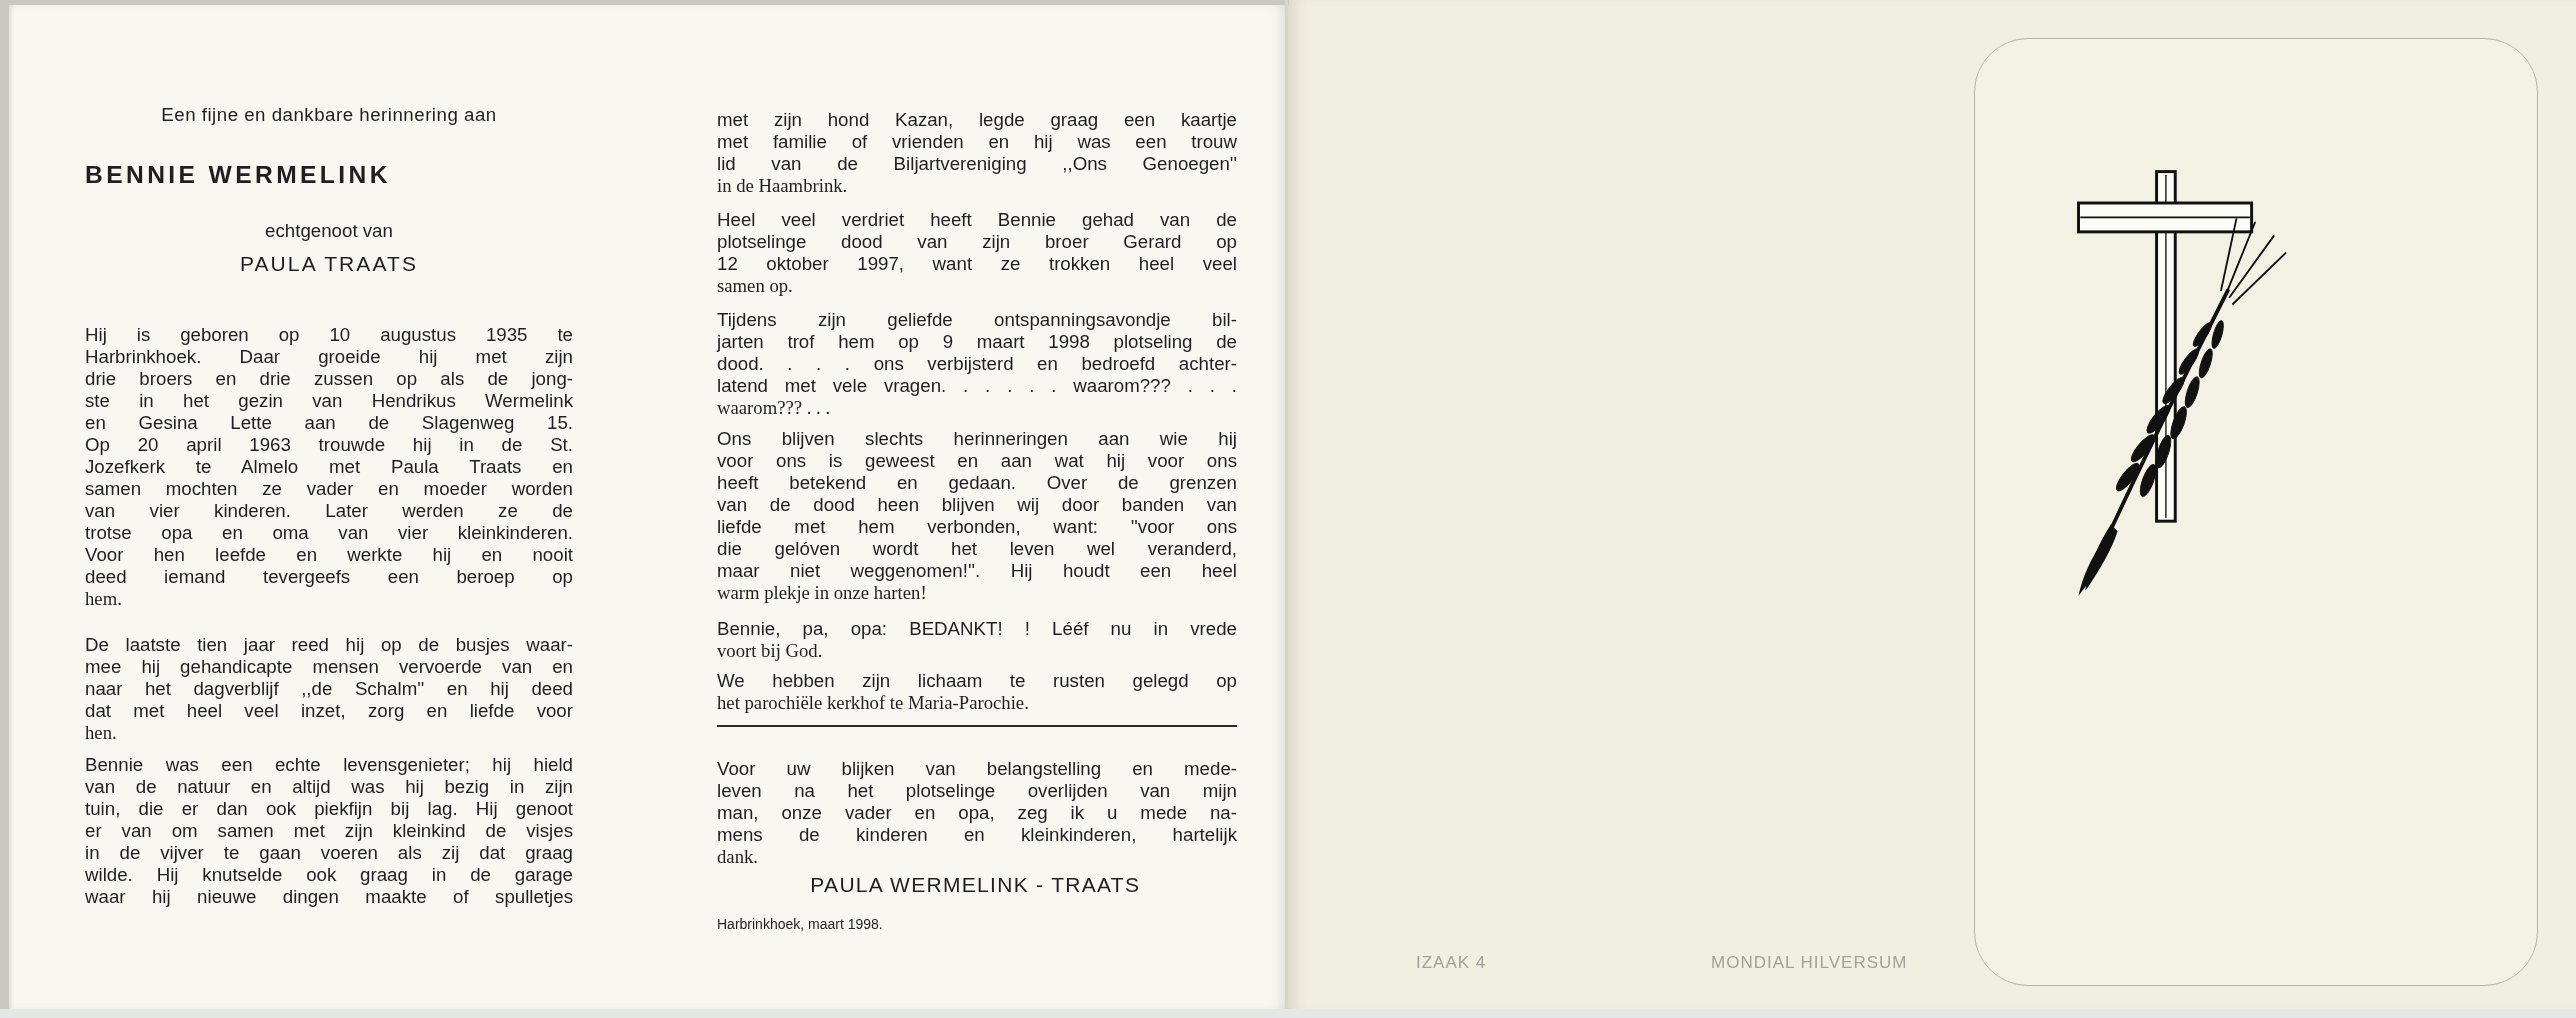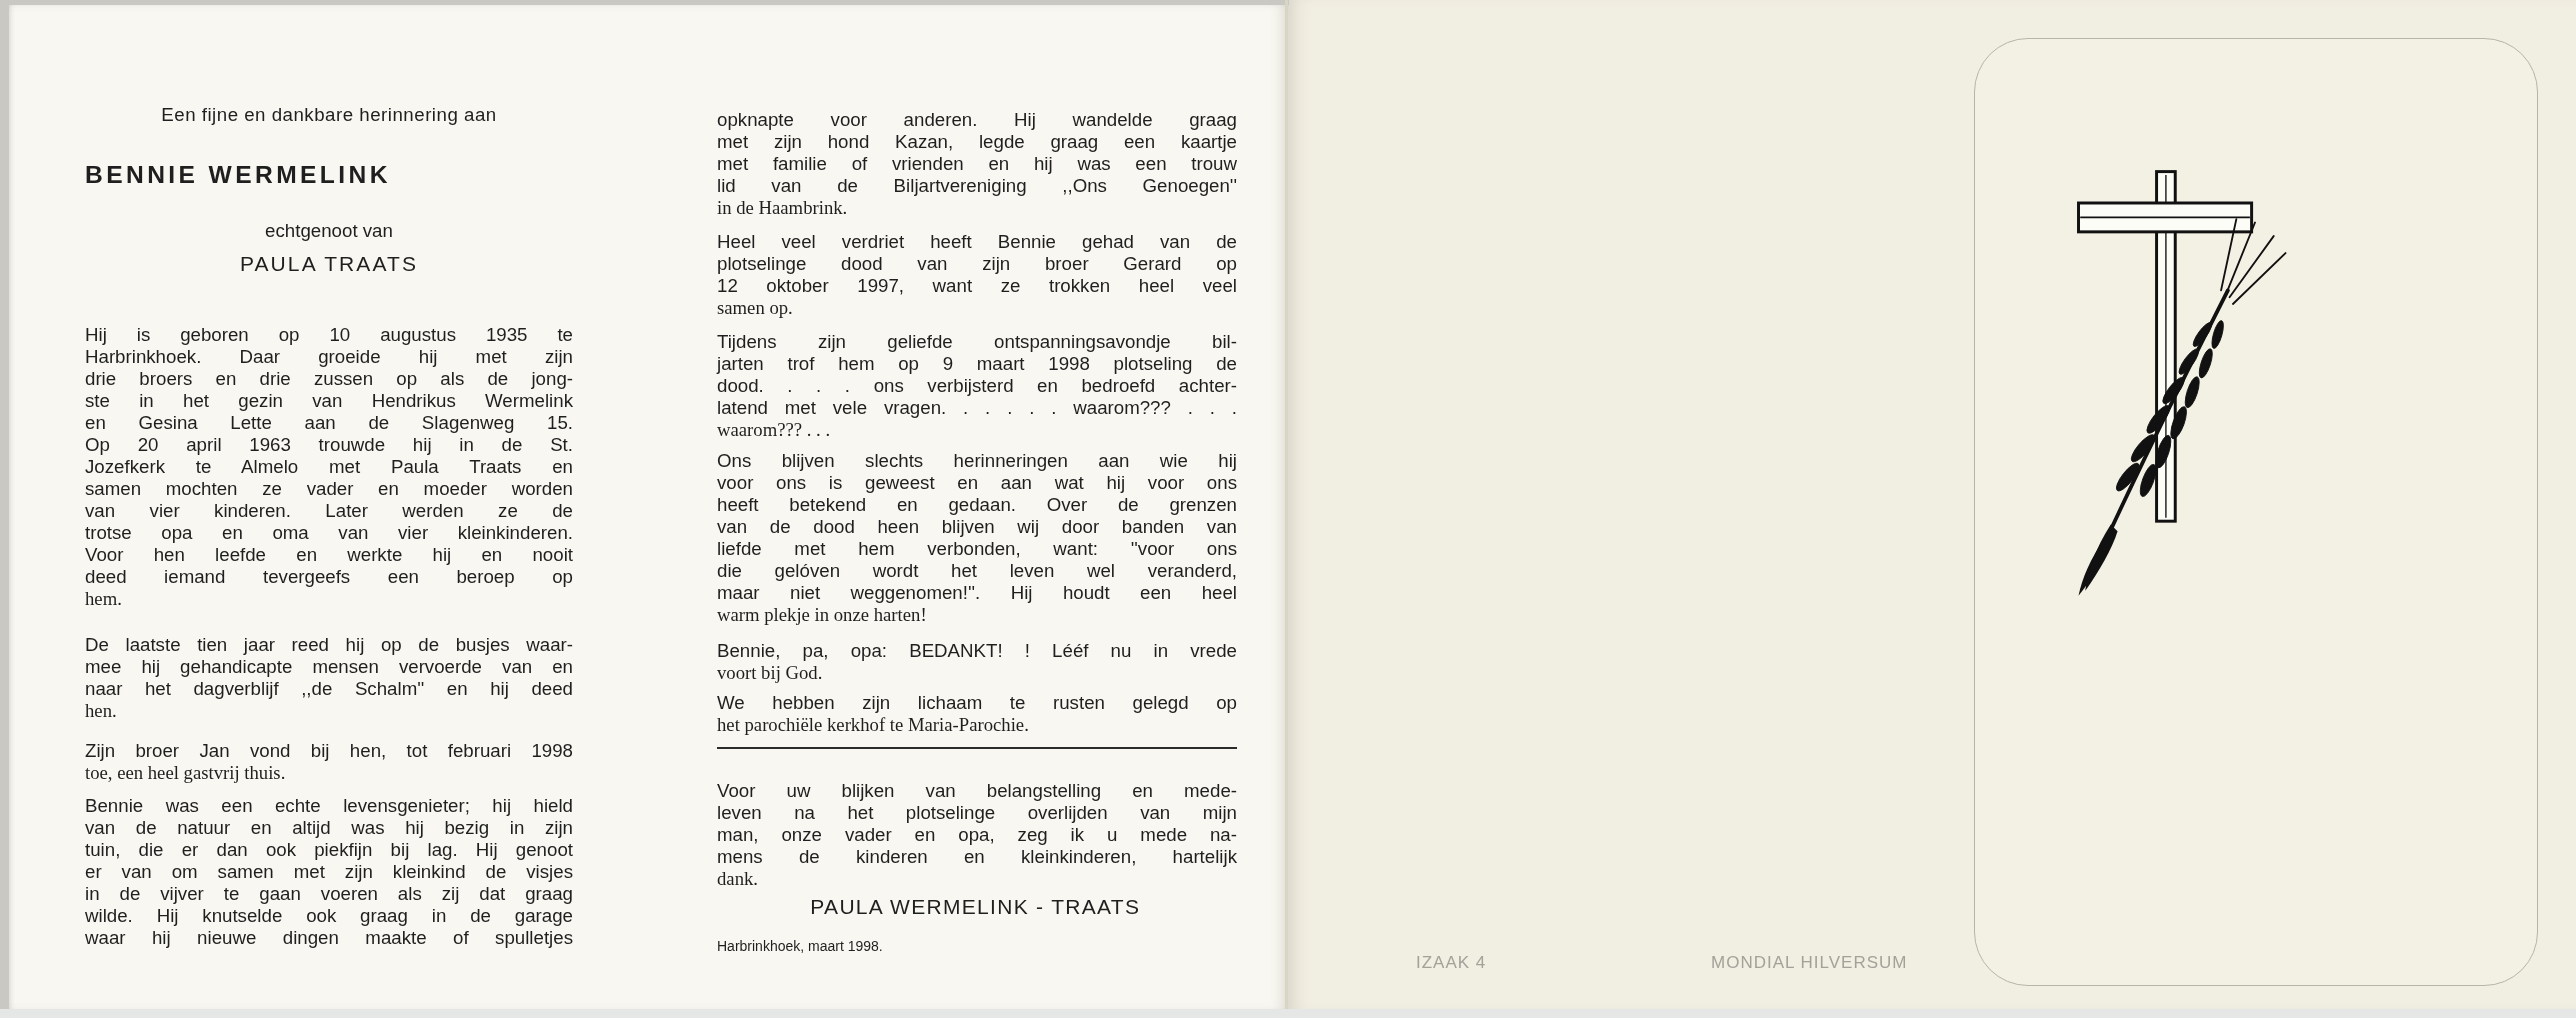--- a/index.html
+++ b/index.html
@@ -109,40 +109,36 @@
       <div class="jline">van vier kinderen. Later werden ze de</div>
       <div class="jline">trotse opa en oma van vier kleinkinderen.</div>
       <div class="jline">Voor hen leefde en werkte hij en nooit</div>
       <div class="jline">deed iemand tevergeefs een beroep op</div>
       <div class="jline last">hem.</div>
     </div>
   <div class="p2">
       <div class="jline">De laatste tien jaar reed hij op de busjes waar-</div>
       <div class="jline">mee hij gehandicapte mensen vervoerde van en</div>
       <div class="jline">naar het dagverblijf ,,de Schalm'' en hij deed</div>
+      <div class="jline">dat met heel veel inzet, zorg en liefde voor</div>
       <div class="jline last">hen.</div>
-    </div>
-  <div class="p3">
-      <div class="jline">Zijn broer Jan vond bij hen, tot februari 1998</div>
-      <div class="jline last">toe, een heel gastvrij thuis.</div>
     </div>
   <div class="p4">
       <div class="jline">Bennie was een echte levensgenieter; hij hield</div>
       <div class="jline">van de natuur en altijd was hij bezig in zijn</div>
       <div class="jline">tuin, die er dan ook piekfijn bij lag. Hij genoot</div>
       <div class="jline">er van om samen met zijn kleinkind de visjes</div>
       <div class="jline">in de vijver te gaan voeren als zij dat graag</div>
       <div class="jline">wilde. Hij knutselde ook graag in de garage</div>
       <div class="jline">waar hij nieuwe dingen maakte of spulletjes</div>
     </div>
 </div>
 
 <div class="col col2">
   <div class="pa">
-      <div class="jline">opknapte voor anderen. Hij wandelde graag</div>
       <div class="jline">met zijn hond Kazan, legde graag een kaartje</div>
       <div class="jline">met familie of vrienden en hij was een trouw</div>
       <div class="jline">lid van de Biljartvereniging ,,Ons Genoegen''</div>
       <div class="jline last">in de Haambrink.</div>
     </div>
   <div class="pb">
       <div class="jline">Heel veel verdriet heeft Bennie gehad van de</div>
       <div class="jline">plotselinge dood van zijn broer Gerard op</div>
       <div class="jline">12 oktober 1997, want ze trokken heel veel</div>
       <div class="jline last">samen op.</div>

